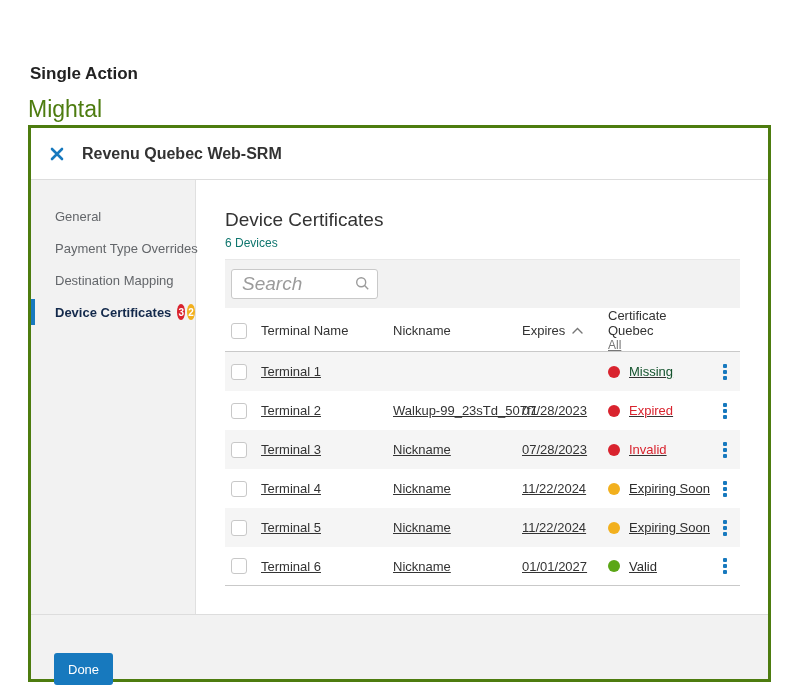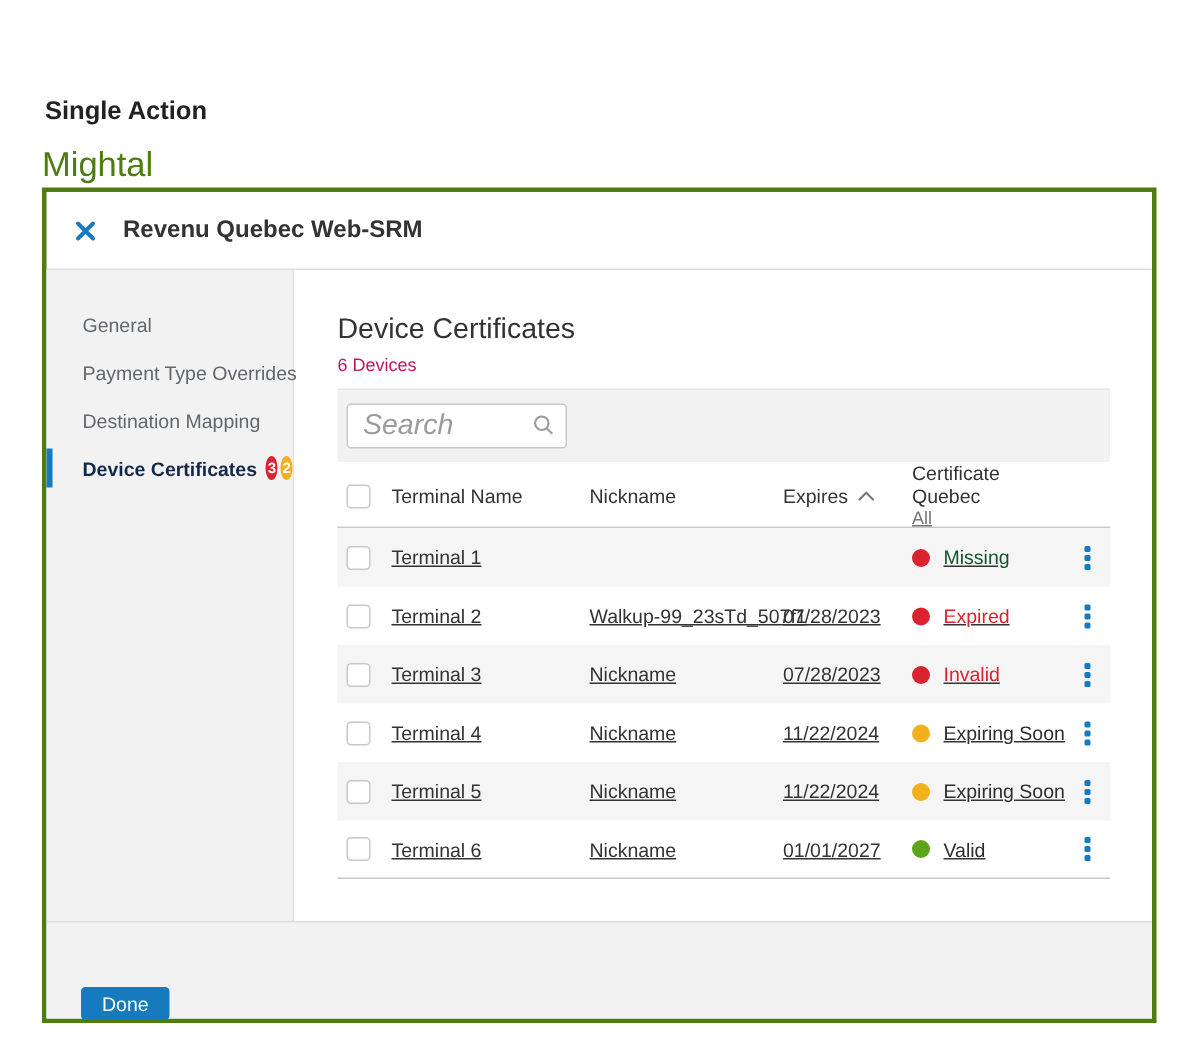--- a/index.html
+++ b/index.html
@@ -40,21 +40,21 @@
   .badge {
     display:inline-flex; align-items:center; justify-content:center;
     width:16px; height:16px; border-radius:50%;
     color:#fff; font-size:10px; font-weight:700; margin-left:6px;
   }
   .badge + .badge { margin-left:2px; }
 
   
   .content { flex:1; padding:28px 28px 0 29px; min-width:0; }
   .content-title { font-size:19px; font-weight:400; color:#333; line-height:24px; }
-  .content-subtitle { font-size:12px; color:#be185d; margin-top:4px; line-height:15px; }
+  .content-subtitle { font-size:12px; color:#0f766e; margin-top:4px; line-height:15px; }
 
   .toolbar { margin-top:8px; height:49px; background:#f2f2f2; display:flex; align-items:center; padding-left:6px; border-top:1px solid #e8e8e8; }
   .search-wrap { position:relative; width:147px; height:30px; }
   .search-wrap input {
     width:100%; height:100%; border:1px solid #c9c9c9; border-radius:3px;
     padding:0 30px 0 10px; font-size:19px; font-family:"Liberation Sans", sans-serif; color:#ec4899;
     outline:none; background:#fff;
   }
   .search-wrap input::placeholder { font-style:italic; color:#9b9b9b; }
   .search-icon { position:absolute; right:8px; top:7px; pointer-events:none; }
@@ -88,21 +88,21 @@
   .kebab { display:flex; flex-direction:column; align-items:center; gap:2px; cursor:pointer; justify-self:center; padding:4px; background:none; border:none; }
   .kebab i { width:4px; height:4px; border-radius:1px; display:block; }
 
   
   .modal-footer {
     height:65px; flex:0 0 65px; background:#f2f2f2; border-top:1px solid #ddd;
     display:flex; align-items:center; justify-content:space-between; padding:0 23px;
   }
   .btn { font-family:"Liberation Sans", sans-serif; font-size:13px; border-radius:3px; cursor:pointer; }
   .btn-cancel { height:29px; padding:0 17px; background:#fff; border:1px solid #c9c9c9; color:#333; }
-  .btn-done { height:22px; padding:0 14px; border:none; color:#fff;margin-top:44px; }
+  .btn-done { height:32px; padding:0 14px; border:none; color:#fff;margin-top:44px; }
 </style>
 </head>
 <body>
 
 <div class="page-heading">Single Action</div>
 <div class="page-watermark">Mightal</div>
 
 <div class="modal">
 
   <div class="modal-header">

